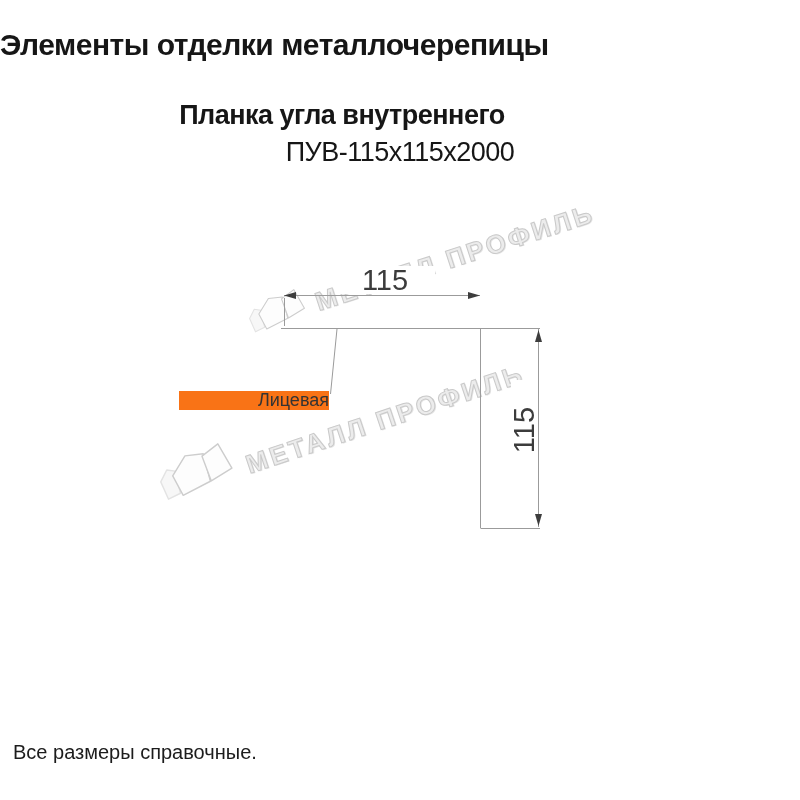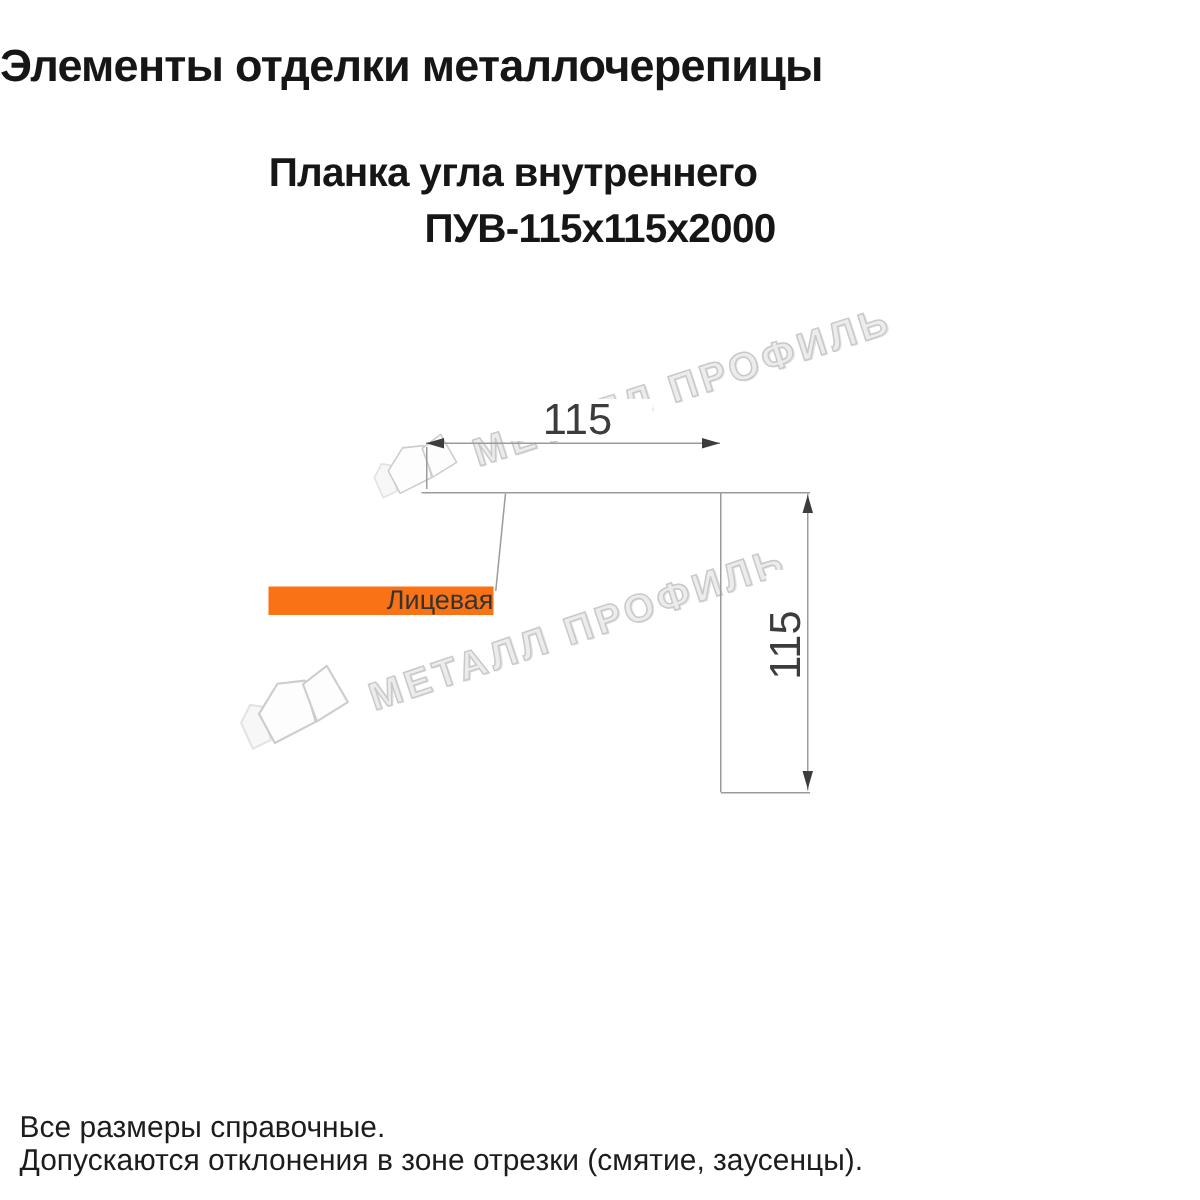--- a/index.html
+++ b/index.html
@@ -20,21 +20,21 @@
   }
   .product-name {
     position: absolute; top: 100px; left: 0; width: 684px;
     text-align: center;
     font-size: 27px; font-weight: bold; letter-spacing: -0.5px;
     color: #161616; margin: 0;
   }
   .product-model {
     position: absolute; top: 137px; left: 0; width: 800px;
     text-align: center;
-    font-size: 27px; font-weight: bold; letter-spacing: -0.5px;
+    font-size: 27px; font-weight: normal; letter-spacing: -0.5px;
     color: #161616; margin: 0;
   }
 
   
   .watermark {
     position: absolute;
     display: flex; align-items: flex-end; gap: 6px;
     transform-origin: left center;
     z-index: 1;
     white-space: nowrap;
@@ -133,16 +133,15 @@
     <span class="dim-label dim-top">115</span>
     <span class="dim-label dim-right">115</span>
 
     <div class="face-label">
       <div>Лицевая</div>
     </div>
   </div>
 
   <div class="footer">
     <div>Все размеры справочные.</div>
-    <div>Допускаются отклонения в зоне отрезки (смятие, заусенцы).</div>
   </div>
 
 </div>
 
 </body></html>

